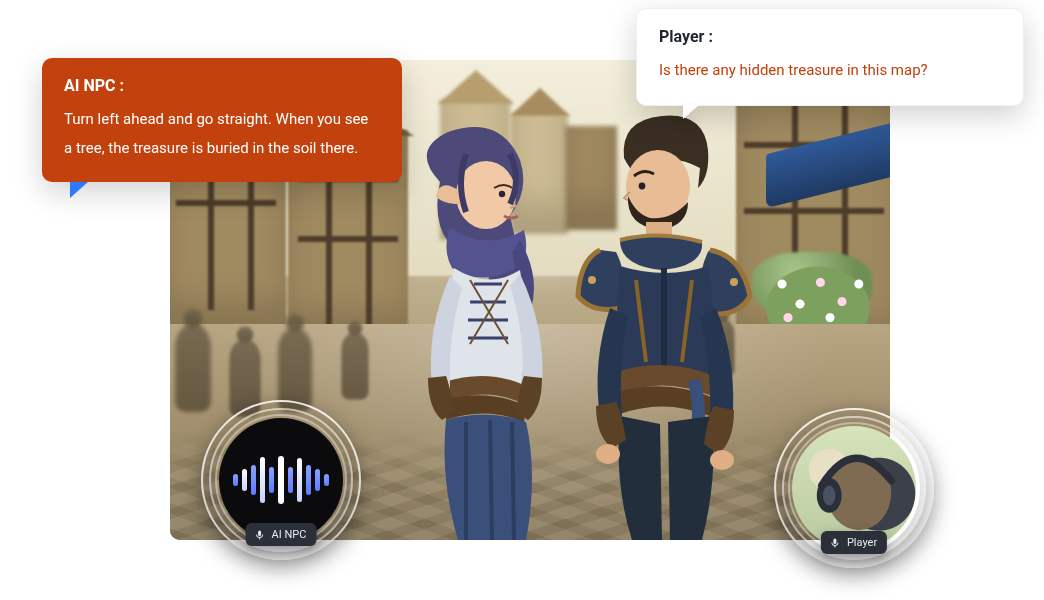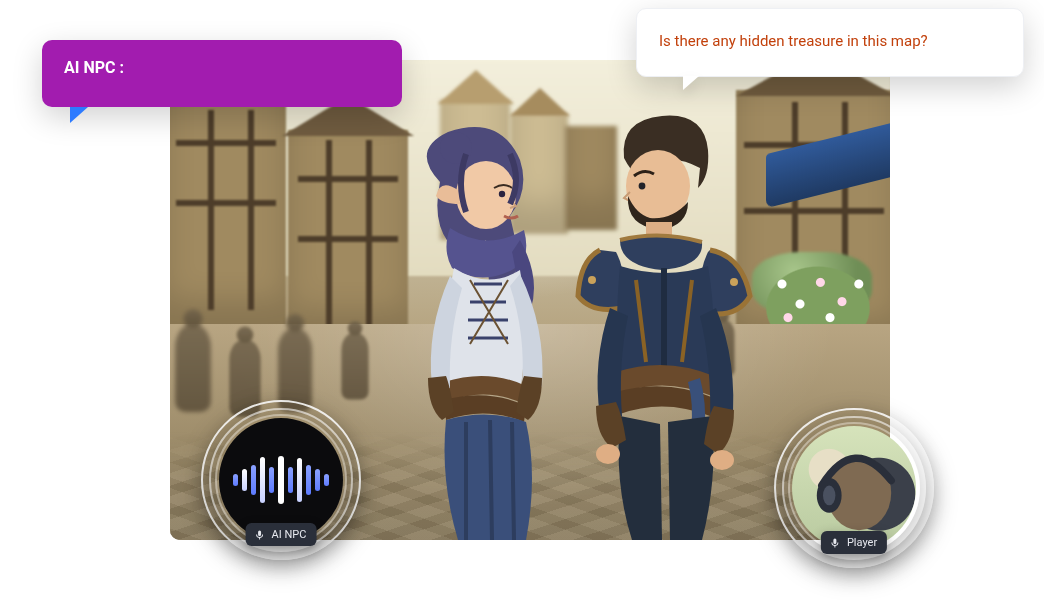--- a/index.html
+++ b/index.html
@@ -110,23 +110,23 @@
     line-height: 1.9;
   }
   .bubble::after {
     content: "";
     position: absolute;
     width: 0; height: 0;
     border-style: solid;
   }
 
   .bubble.npc {
-    left: 42px; top: 40px;
+    left: 42px; top: 58px;
     width: 360px;
-    background: #a21caf;
+    background: #c2410c;
     color: #fff;
   }
   .bubble.npc::after {
     left: 28px; bottom: -16px;
     border-width: 16px 18px 0 0;
     border-color: #2D7BFF transparent transparent transparent;
   }
 
   .bubble.player {
     right: 20px; top: 8px;
@@ -374,23 +374,25 @@
       <path d="M184 300 Q184 332 168 344 L154 334 Q158 306 164 296Z" fill="#5b4126"></path>
 
       <ellipse cx="58" cy="344" rx="12" ry="10" fill="#dfae84"></ellipse>
       <ellipse cx="172" cy="350" rx="12" ry="10" fill="#dfae84"></ellipse>
     </svg>
   </div>
 </div>
 
 <div class="bubble npc">
   <div class="speaker">AI NPC :</div>
+  <div class="text">Turn left ahead and go straight. When you see a tree, the treasure is buried in the soil there.</div>
 </div>
 
 <div class="bubble player">
+  <div class="speaker">Player :</div>
   <div class="text">Is there any hidden treasure in this map?</div>
 </div>
 
 <div class="voice-circle npc">
   <div class="ring"></div>
   <div class="ring inner"></div>
   <div class="ring inner2"></div>
   <div class="core">
     <div class="wave">
       <span></span>

